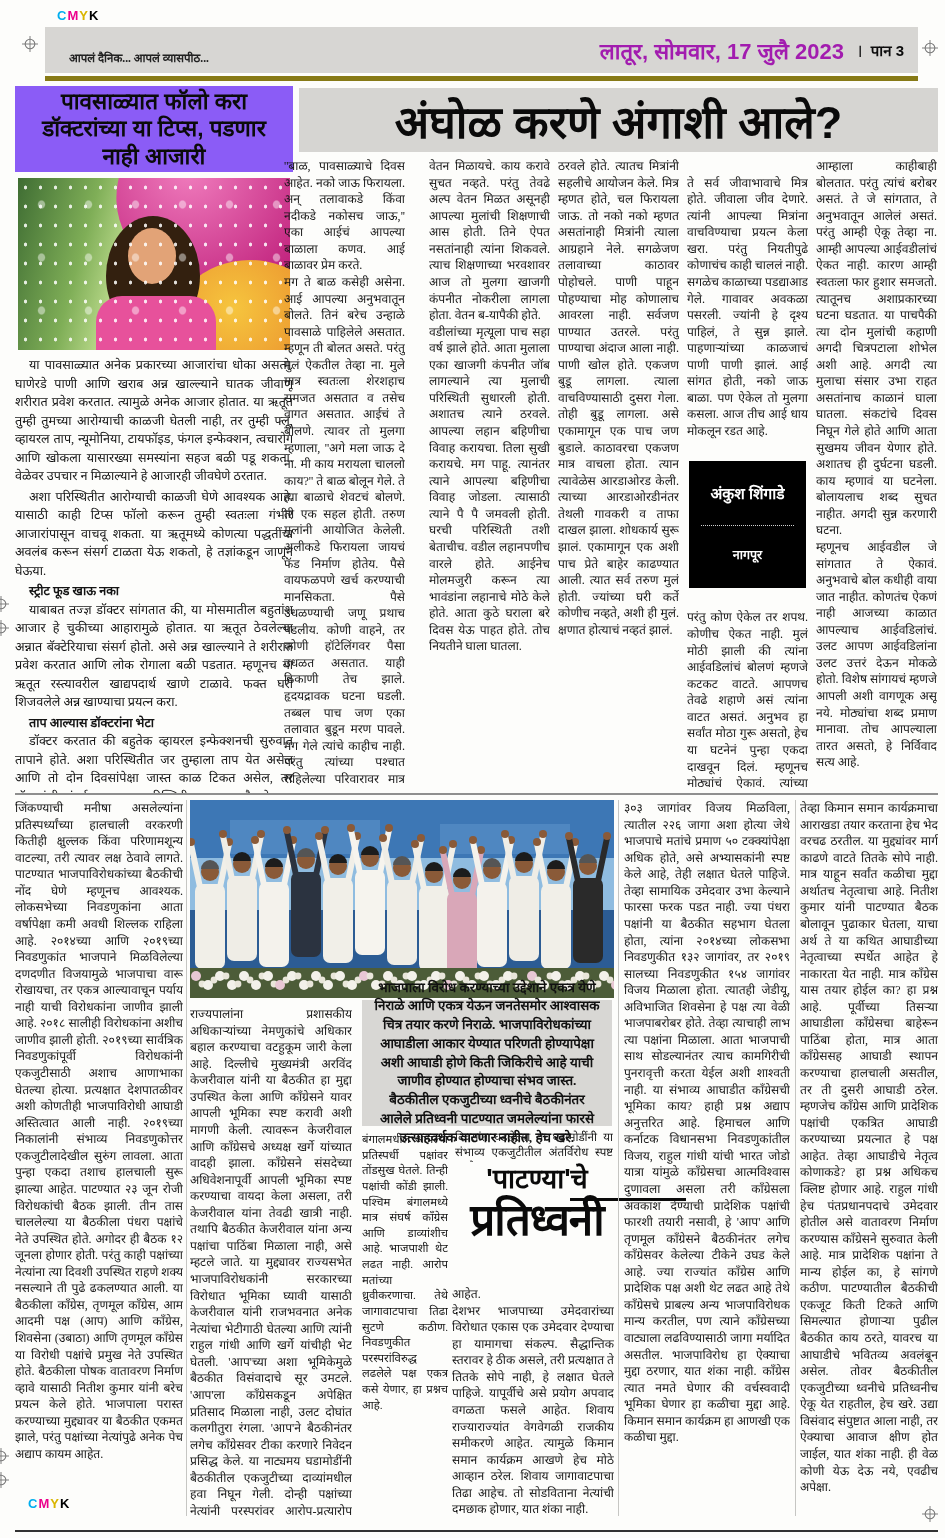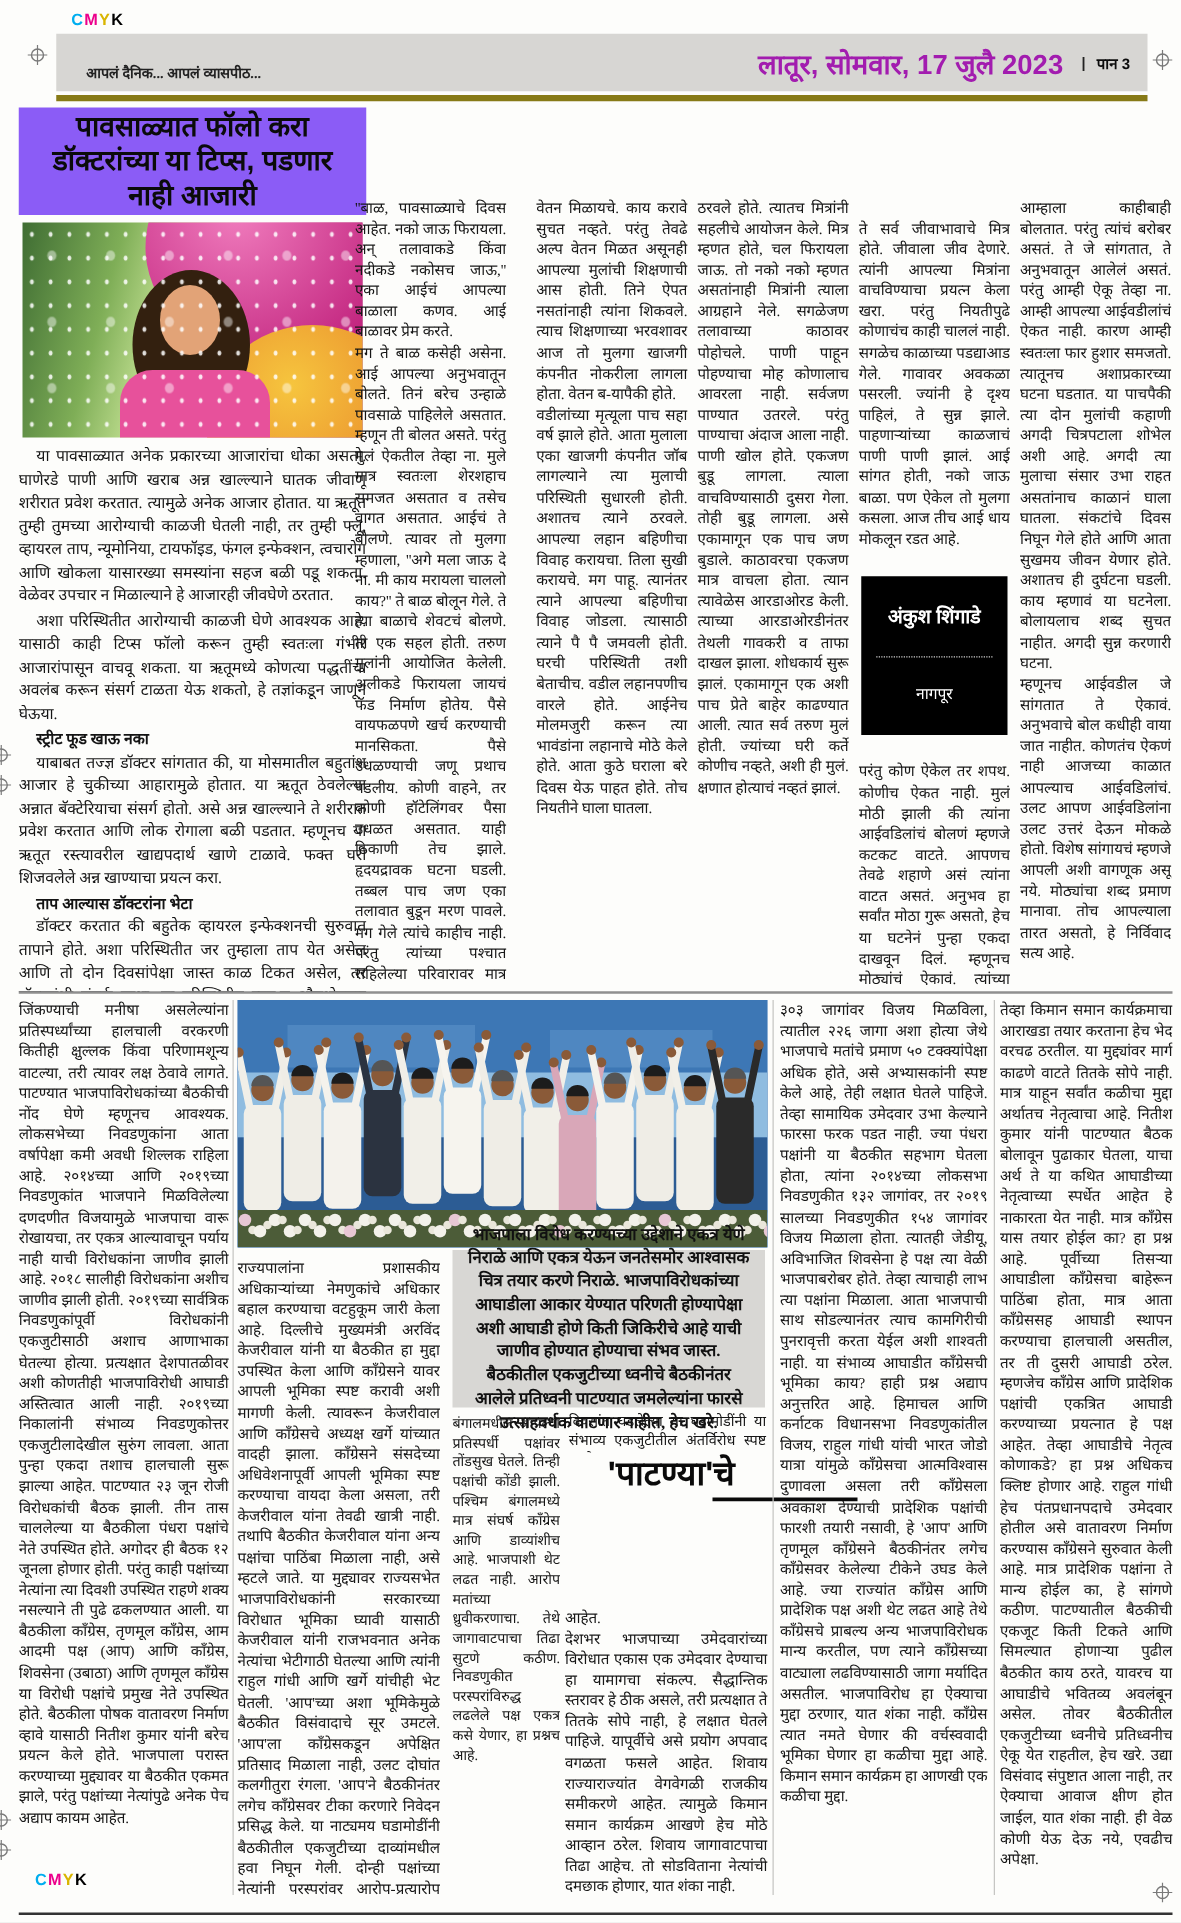--- a/index.html
+++ b/index.html
@@ -10,21 +10,21 @@
   .cmyk{font-family:"Liberation Sans",sans-serif;font-weight:bold;font-size:13px;letter-spacing:1px;}
   .cmyk .c{color:#00aeef}.cmyk .m{color:#ec008c}.cmyk .y{color:#d9b500}.cmyk .k{color:#000}
   .regmark svg{display:block}
   
   .masthead{left:45px;top:27px;width:873px;height:46px;background:#d7d6d3;display:flex;align-items:center;padding:0 14px;box-sizing:border-box;}
   .mh-title{font-family:"Liberation Sans",sans-serif;font-weight:800;font-size:33px;line-height:46px;color:#0c0c0c;white-space:nowrap;}
   .mh-tagline{font-weight:bold;font-size:11.5px;margin-left:10px;margin-top:14px;color:#222;white-space:nowrap;}
   .mh-right{margin-left:auto;display:flex;align-items:center;white-space:nowrap;}
   .mh-date{font-family:"Liberation Sans",sans-serif;font-weight:800;font-size:22px;color:#a21caf;}
   .mh-sep{font-size:18px;margin:0 8px 0 12px;color:#222;}
-  .mh-page{font-family:"Liberation Sans",sans-serif;font-weight:800;font-size:12px;color:#0c0c0c;}
+  .mh-page{font-family:"Liberation Sans",sans-serif;font-weight:800;font-size:15px;color:#0c0c0c;}
   .gold-rule{left:45px;top:76px;width:873px;height:5px;background:#877a16;}
   
   .tips-box{left:15px;top:86px;width:278px;height:86px;background:#8b5cf6;display:flex;align-items:center;justify-content:center;text-align:center;
             font-family:"Liberation Sans",sans-serif;font-weight:800;font-size:22.5px;line-height:1.22;color:#0b0b0b;padding:0 6px;box-sizing:border-box;}
   .tips-photo{left:18px;top:178px;width:272px;height:172px;overflow:hidden;
      background:linear-gradient(105deg,#3f6d33,#7fae57 26%,#b9d98a 40%,#e9b9ce 58%,#c4588e 78%,#8e2f63);}
   .umb1{position:absolute;right:-55px;top:-85px;width:230px;height:190px;border-radius:50%;
         background:radial-gradient(circle at 35% 35%,#f07cbd,#c2257f 70%);transform:rotate(-16deg);}
   .umb2{position:absolute;right:-45px;bottom:-70px;width:170px;height:160px;border-radius:50%;
         background:radial-gradient(circle at 40% 30%,#f6c53e,#e8862a 75%);}
@@ -38,21 +38,21 @@
   .tips-text p{margin:0 0 2px 0;text-indent:14px;}
   .tips-h{font-weight:bold;margin:2px 0 0 14px;}
   
   .main-band{left:299px;top:88px;width:639px;height:64px;background:#d6d5d2;display:flex;align-items:center;justify-content:center;
              font-family:"Liberation Sans",sans-serif;font-weight:800;font-size:45px;color:#0a0a0a;}
   .coltxt{position:absolute;font-size:12.1px;line-height:1.37;text-align:justify;white-space:pre-line;overflow:hidden;color:#161616;}
   .mcol{top:158px;height:630px;width:121px;}
   .authorbox{background:#000;color:#fff;text-align:center;padding:6px 4px 7px 4px;margin:5px 2px;}
   .authorbox .an{font-family:"Liberation Sans",sans-serif;font-weight:bold;font-size:15.5px;line-height:1.25;}
   .authorbox .dots{border-top:1.5px dotted #cfcfcf;margin:5px 8px;}
-  .authorbox .ap{font-size:12.5px;font-weight:normal;}
+  .authorbox .ap{font-size:12.5px;font-weight:bold;}
   .divider{left:15px;top:793px;width:923px;height:2px;background:#8f8f8f;}
   
   .patna-photo{left:190px;top:800px;width:424px;height:198px;overflow:hidden;background:#3d77b5;}
   .intro-box{left:362px;top:1000px;width:250px;height:126px;background:#d8d7d4;display:flex;align-items:center;justify-content:center;text-align:center;
      font-weight:bold;font-size:13.4px;line-height:1.4;padding:4px 10px;box-sizing:border-box;color:#111;}
   .pre-head{left:455px;top:1130px;width:158px;height:32px;font-size:11.6px;line-height:1.3;text-align:justify;overflow:hidden;}
   .patna-head{left:452px;top:1164px;width:170px;text-align:center;font-family:"Liberation Sans",sans-serif;color:#0a0a0a;}
   .ph1{font-weight:800;font-size:27px;line-height:1.15;}
   .ph2{font-weight:800;font-size:44px;line-height:1.15;letter-spacing:-1px;}
   .ph-rule{position:absolute;left:118px;top:34px;width:116px;height:3px;background:#0a0a0a;}
@@ -139,20 +139,21 @@
   <div class="abs tips-text">
     <p>या पावसाळ्यात अनेक प्रकारच्या आजारांचा धोका असतो. घाणेरडे पाणी आणि खराब अन्न खाल्ल्याने घातक जीवाणू शरीरात प्रवेश करतात. त्यामुळे अनेक आजार होतात. या ऋतूत तुम्ही तुमच्या आरोग्याची काळजी घेतली नाही, तर तुम्ही फ्लू, व्हायरल ताप, न्यूमोनिया, टायफॉइड, फंगल इन्फेक्शन, त्वचारोग आणि खोकला यासारख्या समस्यांना सहज बळी पडू शकता. वेळेवर उपचार न मिळाल्याने हे आजारही जीवघेणे ठरतात.</p>
     <p>अशा परिस्थितीत आरोग्याची काळजी घेणे आवश्यक आहे. यासाठी काही टिप्स फॉलो करून तुम्ही स्वतःला गंभीर आजारांपासून वाचवू शकता. या ऋतूमध्ये कोणत्या पद्धतींचा अवलंब करून संसर्ग टाळता येऊ शकतो, हे तज्ञांकडून जाणून घेऊया.</p>
     <div class="tips-h">स्ट्रीट फूड खाऊ नका</div>
     <p>याबाबत तज्ज्ञ डॉक्टर सांगतात की, या मोसमातील बहुतांश आजार हे चुकीच्या आहारामुळे होतात. या ऋतूत ठेवलेल्या अन्नात बॅक्टेरियाचा संसर्ग होतो. असे अन्न खाल्ल्याने ते शरीरात प्रवेश करतात आणि लोक रोगाला बळी पडतात. म्हणूनच या ऋतूत रस्त्यावरील खाद्यपदार्थ खाणे टाळावे. फक्त घरी शिजवलेले अन्न खाण्याचा प्रयत्न करा.</p>
     <div class="tips-h">ताप आल्यास डॉक्टरांना भेटा</div>
     <p>डॉक्टर करतात की बहुतेक व्हायरल इन्फेक्शनची सुरुवात तापाने होते. अशा परिस्थितीत जर तुम्हाला ताप येत असेल आणि तो दोन दिवसांपेक्षा जास्त काळ टिकत असेल, तर डॉक्टरांशी संपर्क साधा. या परिस्थितीत स्वत:च औषधोपचार करण्याचे टाळा. दिवसातून दोनदा शरीराचे तापमान तपासा. जर ते १०० पेक्षा जास्त असेल तर आपल्याला उपचारांची आवश्यकता आहे.</p>
 
   </div>
 
+  <div class="abs main-band">अंघोळ करणे अंगाशी आले?</div>
   <div class="coltxt mcol" style="left:284px;">''बाळ, पावसाळ्याचे दिवस आहेत. नको जाऊ फिरायला. अन् तलावाकडे किंवा नदीकडे नकोसच जाऊ,'' एका आईचं आपल्या बाळाला कणव. आई बाळावर प्रेम करते.
 मग ते बाळ कसेही असेना. आई आपल्या अनुभवातून बोलते. तिनं बरेच उन्हाळे पावसाळे पाहिलेले असतात. म्हणून ती बोलत असते. परंतु मुलं ऐकतील तेव्हा ना. मुले मात्र स्वतःला शेरशहाच समजत असतात व तसेच वागत असतात. आईचं ते बोलणे. त्यावर तो मुलगा म्हणाला, ''अगे मला जाऊ दे ना. मी काय मरायला चाललो काय?'' ते बाळ बोलून गेले. ते त्या बाळाचे शेवटचं बोलणे. ती एक सहल होती. तरुण मुलांनी आयोजित केलेली. अलीकडे फिरायला जायचं फॅड निर्माण होतेय. पैसे वायफळपणे खर्च करण्याची मानसिकता. पैसे उधळण्याची जणू प्रथाच पडलीय. कोणी वाहने, तर कोणी हॉटेलिंगवर पैसा उधळत असतात. याही ठिकाणी तेच झाले. हृदयद्रावक घटना घडली. तब्बल पाच जण एका तलावात बुडून मरण पावले. मग गेले त्यांचे काहीच नाही. परंतु त्यांच्या पश्चात राहिलेल्या परिवारावर मात्र शोककळा पसरली.</div>
   <div class="coltxt mcol" style="left:429px;">वेतन मिळायचे. काय करावे सुचत नव्हते. परंतु तेवढे अल्प वेतन मिळत असूनही आपल्या मुलांची शिक्षणाची आस होती. तिने ऐपत नसतांनाही त्यांना शिकवले. त्याच शिक्षणाच्या भरवशावर आज तो मुलगा खाजगी कंपनीत नोकरीला लागला होता. वेतन ब-यापैकी होते.
 वडीलांच्या मृत्यूला पाच सहा वर्ष झाले होते. आता मुलाला एका खाजगी कंपनीत जॉब लागल्याने त्या मुलाची परिस्थिती सुधारली होती. अशातच त्याने ठरवले. आपल्या लहान बहिणीचा विवाह करायचा. तिला सुखी करायचे. मग पाहू. त्यानंतर त्याने आपल्या बहिणीचा विवाह जोडला. त्यासाठी त्याने पै पै जमवली होती. घरची परिस्थिती तशी बेताचीच. वडील लहानपणीच वारले होते. आईनेच मोलमजुरी करून त्या भावंडांना लहानाचे मोठे केले होते. आता कुठे घराला बरे दिवस येऊ पाहत होते. तोच नियतीने घाला घातला.</div>
   <div class="coltxt mcol" style="left:558px;">ठरवले होते. त्यातच मित्रांनी सहलीचे आयोजन केले. मित्र म्हणत होते, चल फिरायला जाऊ. तो नको नको म्हणत असतांनाही मित्रांनी त्याला आग्रहाने नेले. सगळेजण तलावाच्या काठावर पोहोचले. पाणी पाहून पोहण्याचा मोह कोणालाच आवरला नाही. सर्वजण पाण्यात उतरले. परंतु पाण्याचा अंदाज आला नाही. पाणी खोल होते. एकजण बुडू लागला. त्याला वाचविण्यासाठी दुसरा गेला. तोही बुडू लागला. असे एकामागून एक पाच जण बुडाले. काठावरचा एकजण मात्र वाचला होता. त्यान त्यावेळेस आरडाओरड केली. त्याच्या आरडाओरडीनंतर तेथली गावकरी व ताफा दाखल झाला. शोधकार्य सुरू झालं. एकामागून एक अशी पाच प्रेते बाहेर काढण्यात आली. त्यात सर्व तरुण मुलं होती. ज्यांच्या घरी कर्ते कोणीच नव्हते, अशी ही मुलं. क्षणात होत्याचं नव्हतं झालं.</div>
   <div class="coltxt mcol" style="left:687px;">
     <div>ते सर्व जीवाभावाचे मित्र होते. जीवाला जीव देणारे. त्यांनी आपल्या मित्रांना वाचविण्याचा प्रयत्न केला खरा. परंतु नियतीपुढे कोणाचंच काही चाललं नाही. सगळेच काळाच्या पडद्याआड गेले. गावावर अवकळा पसरली. ज्यांनी हे दृश्य पाहिलं, ते सुन्न झाले. पाहणाऱ्यांच्या काळजाचं पाणी पाणी झालं. आई सांगत होती, नको जाऊ बाळा. पण ऐकेल तो मुलगा कसला. आज तीच आई धाय मोकलून रडत आहे.</div>
     <div class="authorbox">
       <div class="an">अंकुश शिंगाडे</div>
       <div class="dots"></div>
@@ -332,20 +333,21 @@
   <div class="coltxt" style="left:800px;top:800px;width:138px;height:716px;">तेव्हा किमान समान कार्यक्रमाचा आराखडा तयार करताना हेच भेद वरचढ ठरतील. या मुद्द्यांवर मार्ग काढणे वाटते तितके सोपे नाही. मात्र याहून सर्वांत कळीचा मुद्दा अर्थातच नेतृत्वाचा आहे. नितीश कुमार यांनी पाटण्यात बैठक बोलावून पुढाकार घेतला, याचा अर्थ ते या कथित आघाडीच्या नेतृत्वाच्या स्पर्धेत आहेत हे नाकारता येत नाही. मात्र काँग्रेस यास तयार होईल का? हा प्रश्न आहे. पूर्वीच्या तिसऱ्या आघाडीला काँग्रेसचा बाहेरून पाठिंबा होता, मात्र आता काँग्रेससह आघाडी स्थापन करण्याचा हालचाली असतील, तर ती दुसरी आघाडी ठरेल. म्हणजेच काँग्रेस आणि प्रादेशिक पक्षांची एकत्रित आघाडी करण्याच्या प्रयत्नात हे पक्ष आहेत. तेव्हा आघाडीचे नेतृत्व कोणाकडे? हा प्रश्न अधिकच क्लिष्ट होणार आहे. राहुल गांधी हेच पंतप्रधानपदाचे उमेदवार होतील असे वातावरण निर्माण करण्यास काँग्रेसने सुरुवात केली आहे. मात्र प्रादेशिक पक्षांना ते मान्य होईल का, हे सांगणे कठीण. पाटण्यातील बैठकीची एकजूट किती टिकते आणि सिमल्यात होणाऱ्या पुढील बैठकीत काय ठरते, यावरच या आघाडीचे भवितव्य अवलंबून असेल. तोवर बैठकीतील एकजुटीच्या ध्वनीचे प्रतिध्वनीच ऐकू येत राहतील, हेच खरे. उद्या विसंवाद संपुष्टात आला नाही, तर ऐक्याचा आवाज क्षीण होत जाईल, यात शंका नाही. ही वेळ कोणी येऊ देऊ नये, एवढीच अपेक्षा.</div>
   <div class="coltxt" style="left:190px;top:1006px;width:162px;height:510px;">राज्यपालांना प्रशासकीय अधिकाऱ्यांच्या नेमणुकांचे अधिकार बहाल करण्याचा वटहुकूम जारी केला आहे. दिल्लीचे मुख्यमंत्री अरविंद केजरीवाल यांनी या बैठकीत हा मुद्दा उपस्थित केला आणि काँग्रेसने यावर आपली भूमिका स्पष्ट करावी अशी मागणी केली. त्यावरून केजरीवाल आणि काँग्रेसचे अध्यक्ष खर्गे यांच्यात वादही झाला. काँग्रेसने संसदेच्या अधिवेशनापूर्वी आपली भूमिका स्पष्ट करण्याचा वायदा केला असला, तरी केजरीवाल यांना तेवढी खात्री नाही. तथापि बैठकीत केजरीवाल यांना अन्य पक्षांचा पाठिंबा मिळाला नाही, असे म्हटले जाते. या मुद्द्यावर राज्यसभेत भाजपाविरोधकांनी सरकारच्या विरोधात भूमिका घ्यावी यासाठी केजरीवाल यांनी राजभवनात अनेक नेत्यांचा भेटीगाठी घेतल्या आणि त्यांनी राहुल गांधी आणि खर्गे यांचीही भेट घेतली. 'आप'च्या अशा भूमिकेमुळे बैठकीत विसंवादाचे सूर उमटले. 'आप'ला काँग्रेसकडून अपेक्षित प्रतिसाद मिळाला नाही, उलट दोघांत कलगीतुरा रंगला. 'आप'ने बैठकीनंतर लगेच काँग्रेसवर टीका करणारे निवेदन प्रसिद्ध केले. या नाट्यमय घडामोडींनी बैठकीतील एकजुटीच्या दाव्यांमधील हवा निघून गेली. दोन्ही पक्षांच्या नेत्यांनी परस्परांवर आरोप-प्रत्यारोप करीत आपापली भूमिका मात्र कायम ठेवली.</div>
 
   <div class="abs intro-box">भाजपाला विरोध करण्याच्या उद्देशाने एकत्र येणे निराळे आणि एकत्र येऊन जनतेसमोर आश्वासक चित्र तयार करणे निराळे. भाजपाविरोधकांच्या आघाडीला आकार येण्यात परिणती होण्यापेक्षा अशी आघाडी होणे किती जिकिरीचे आहे याची जाणीव होण्यात होण्याचा संभव जास्त. बैठकीतील एकजुटीच्या ध्वनीचे बैठकीनंतर आलेले प्रतिध्वनी पाटण्यात जमलेल्यांना फारसे उत्साहवर्धक वाटणार नाहीत, हेच खरे.</div>
   <div class="abs pre-head coltxt" style="left:455px;top:1130px;width:158px;height:32px;">दिवसांत घडलेल्या या घडामोडींनी या संभाव्य एकजुटीतील अंतर्विरोध स्पष्ट झाले</div>
   <div class="coltxt" style="left:362px;top:1132px;width:86px;height:384px;font-size:11.4px;">बंगालमधील आपल्या प्रतिस्पर्धी पक्षांवर तोंडसुख घेतले. तिन्ही पक्षांची कोंडी झाली. पश्चिम बंगालमध्ये मात्र संघर्ष काँग्रेस आणि डाव्यांशीच आहे. भाजपाशी थेट लढत नाही. आरोप मतांच्या ध्रुवीकरणाचा. तेथे जागावाटपाचा तिढा सुटणे कठीण. निवडणुकीत परस्परांविरुद्ध लढलेले पक्ष एकत्र कसे येणार, हा प्रश्नच आहे.</div>
 
   <div class="abs patna-head">
     <div class="ph1">'पाटण्या'चे</div>
     <div class="ph-rule"></div>
+    <div class="ph2">प्रतिध्वनी</div>
   </div>
   <div class="coltxt" style="left:452px;top:1286px;width:162px;height:230px;">आहेत.
 देशभर भाजपाच्या उमेदवारांच्या विरोधात एकास एक उमेदवार देण्याचा हा यामागचा संकल्प. सैद्धान्तिक स्तरावर हे ठीक असले, तरी प्रत्यक्षात ते तितके सोपे नाही, हे लक्षात घेतले पाहिजे. यापूर्वीचे असे प्रयोग अपवाद वगळता फसले आहेत. शिवाय राज्याराज्यांत वेगवेगळी राजकीय समीकरणे आहेत. त्यामुळे किमान समान कार्यक्रम आखणे हेच मोठे आव्हान ठरेल. शिवाय जागावाटपाचा तिढा आहेच. तो सोडविताना नेत्यांची दमछाक होणार, यात शंका नाही.</div>
 
   <div class="vline" style="left:186px;top:800px;height:716px;"></div>
   <div class="vline" style="left:618px;top:800px;height:716px;"></div>
   <div class="vline" style="left:795px;top:800px;height:716px;"></div>
 
   <div class="abs bot-rule"></div>
 </div>

